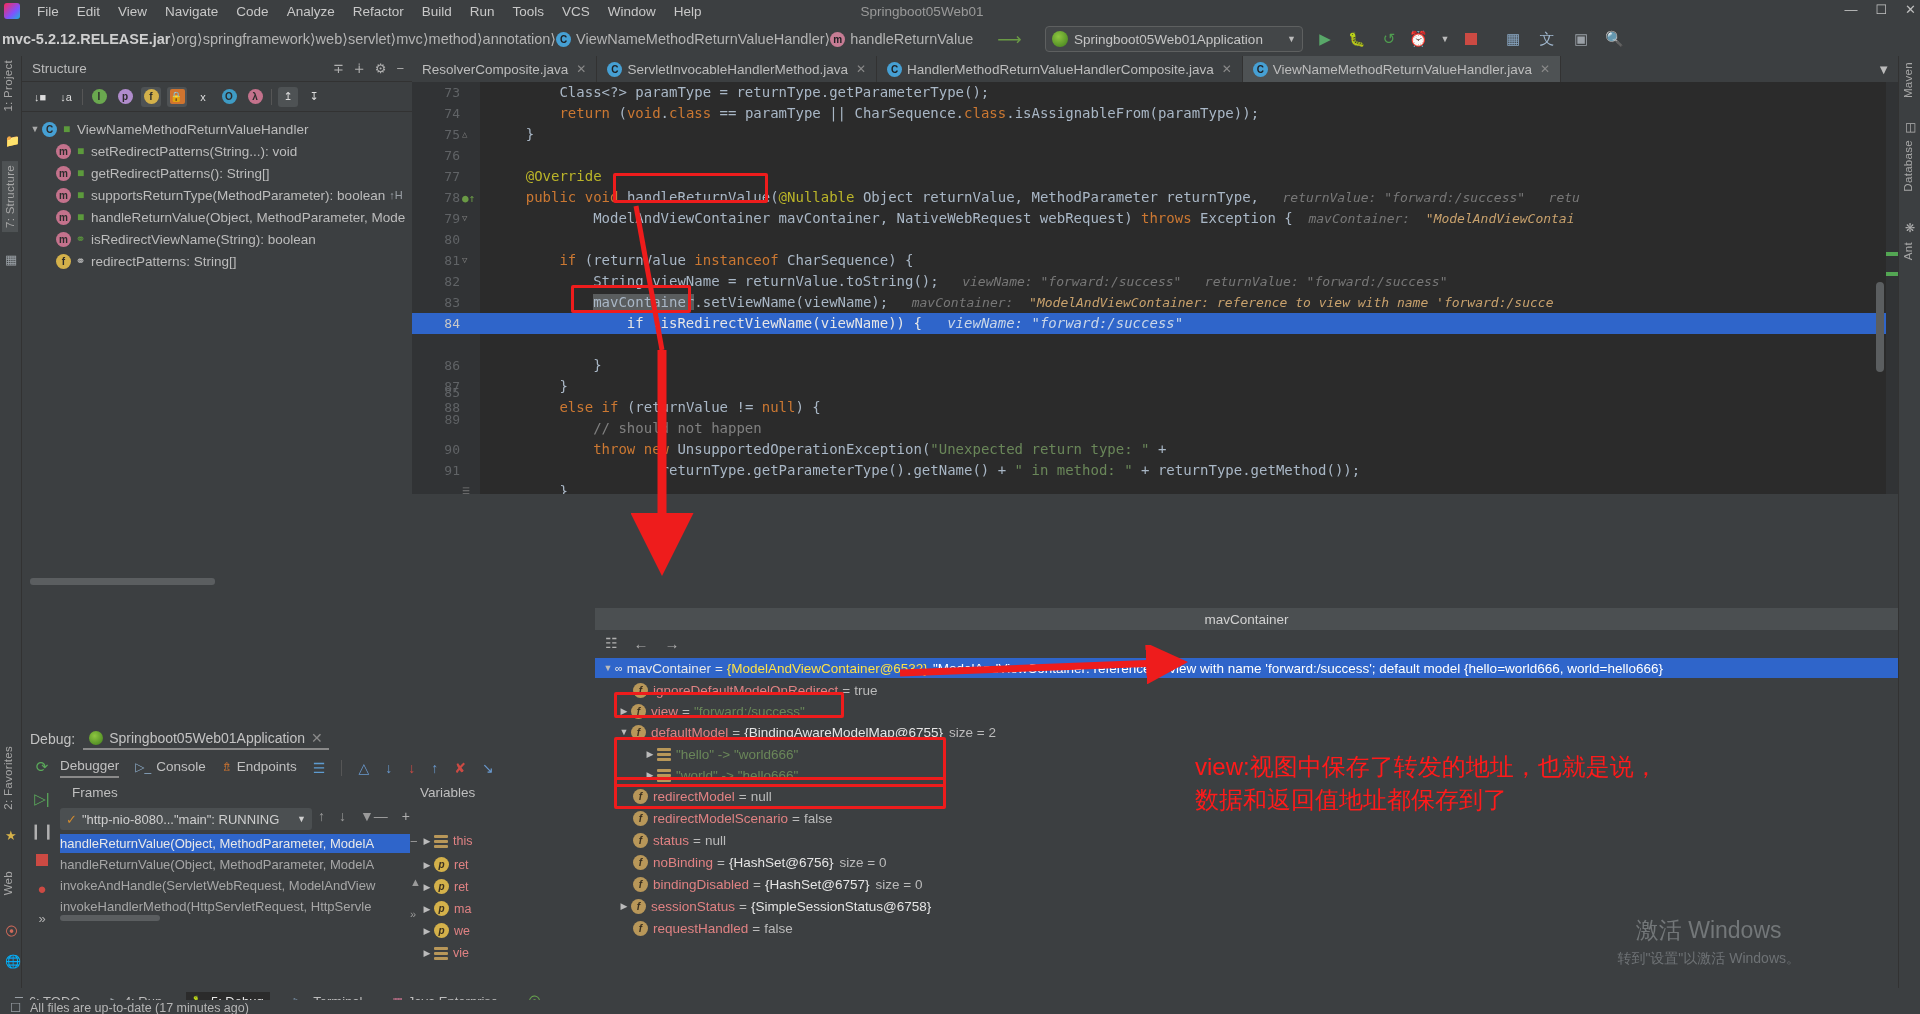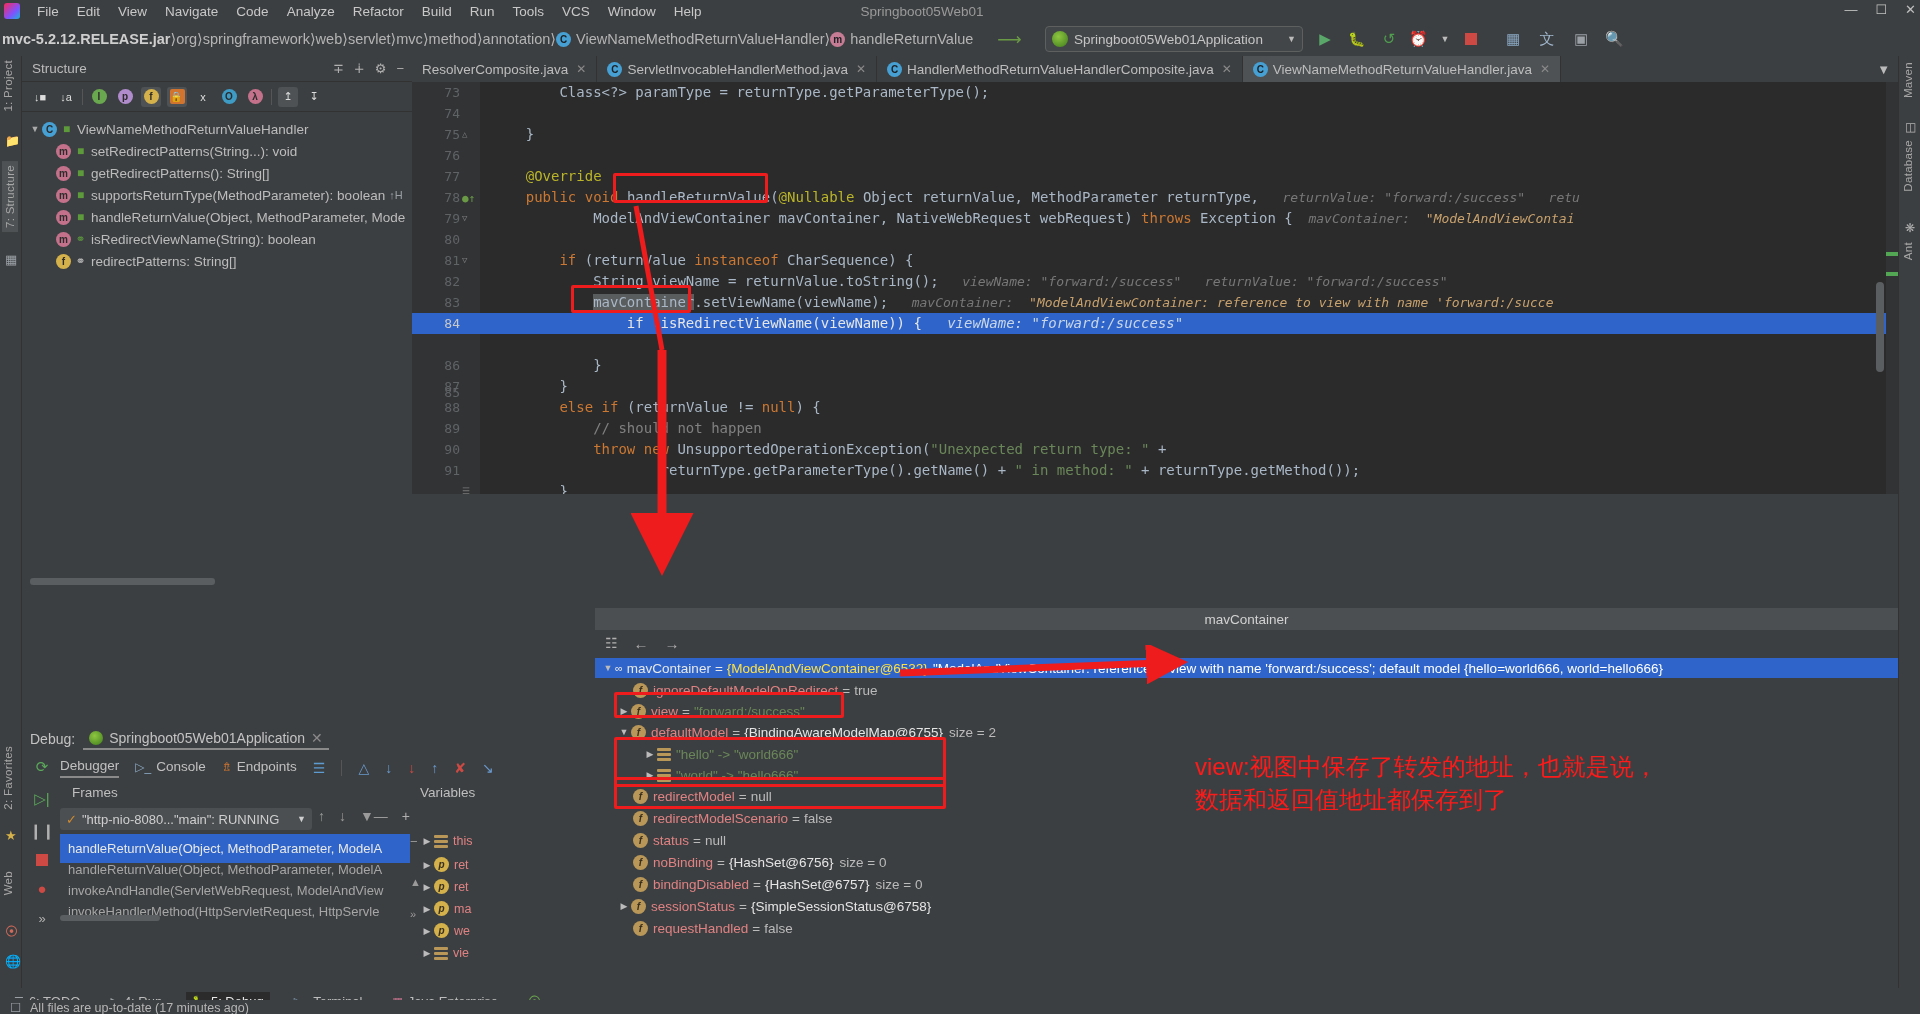--- a/index.html
+++ b/index.html
@@ -116,22 +116,22 @@
   .dbgtitle { position:absolute; left:22px; top:726px; height:26px; display:flex; align-items:center;
      gap:8px; padding-left:8px; font-size:14px; color:#c3c3c3;}
   .dbgtitle .tabact { display:flex; align-items:center; gap:6px; border-bottom:2px solid #8a8a8a; padding:2px 6px;}
   .dbgtoolbar { position:absolute; left:60px; top:754px; height:28px; display:flex; align-items:center;
      gap:16px; font-size:13.5px; color:#c0c0c0;}
   .dbgtoolbar .tab { display:flex; align-items:center; gap:5px; padding-bottom:3px;}
   .dbgtoolbar .tab.sel { border-bottom:2px solid #8a8a8a;}
   .sectionhead { position:absolute; font-size:13.5px; color:#bfbfbf; }
   .framecombo { position:absolute; left:60px; top:808px; width:252px; height:22px; background:#4b4f51;
      border-radius:3px; display:flex; align-items:center; padding:0 6px; font-size:13px; color:#cfcfcf;}
-  .framerow { position:absolute; left:60px; width:350px; height:29px; font-size:13px;
-     color:#a6a6a6; display:flex; align-items:center; padding-left:8px; white-space:nowrap; overflow:hidden;}
+  .framerow { position:absolute; left:60px; width:350px; height:19px; font-size:13px;
+     color:#a6a6a6; display:flex; align-items:center; white-space:nowrap; overflow:hidden;}
   .framerow.sel { background:#2f65ca; color:#e8e8e8; }
 
   .varrow { position:absolute; display:flex; align-items:center; font-size:13.5px;
      white-space:nowrap; height:20px;}
   .varrow.sel { background:#2f65ca; }
   .fico { width:15px;height:15px;border-radius:50%; background:#b89759; color:#3a3020;
      font-size:10px; font-weight:bold; display:flex;align-items:center;justify-content:center; margin-right:5px;
      font-style:italic;}
   .mico { width:14px;height:13px; margin-right:5px; display:flex;flex-direction:column;
      justify-content:space-between; }
@@ -390,32 +390,33 @@
     <div class="ln" style="left:8px;top:129px;">79</div>
     <div class="ln" style="left:8px;top:150px;">80</div>
     <div class="ln" style="left:8px;top:171px;">81</div>
     <div class="ln" style="left:8px;top:192px;">82</div>
     <div class="ln" style="left:8px;top:213px;">83</div>
     <div class="ln" style="left:8px;top:234px;color:#c8c8c8;">84</div>
     <div class="ln" style="left:8px;top:255px;margin-top:48px;">85</div>
     <div class="ln" style="left:8px;top:276px;">86</div>
     <div class="ln" style="left:8px;top:297px;">87</div>
     <div class="ln" style="left:8px;top:318px;">88</div>
-    <div class="ln" style="left:8px;top:339px;">89</div>
+    <div class="ln" style="left:8px;top:331px;font-family:Liberation Mono, monospace;">89</div>
     <div class="ln" style="left:8px;top:360px;">90</div>
     <div class="ln" style="left:8px;top:381px;">91</div>
 
     <div class="fold" style="top:47px;">△</div>
     <div class="fold" style="top:110px;color:#6a9a45;font-size:11px;">●↑</div>
     <div class="fold" style="top:131px;">▽</div>
     <div class="fold" style="top:173px;">▽</div>
     <div class="fold" style="top:404px;">☰</div>
 
     <div class="code">
       <div class="cl" style="top:0px;"><span style="color:#a9b7c6">        Class&lt;?&gt; paramType = returnType.getParameterType();</span></div>
+      <div class="cl" style="top:21px;">        <span class="kw">return</span> (<span class="kw">void</span>.<span class="kw">class</span> == paramType || CharSequence.<span class="kw">class</span>.isAssignableFrom(paramType));</div>
       <div class="cl" style="top:42px;">    }</div>
       <div class="cl" style="top:63px;"> </div>
       <div class="cl" style="top:84px;">    <span class="an">@Override</span></div>
       <div class="cl" style="top:105px;">    <span class="kw">public void </span>handleReturnValue(<span class="an">@Nullable</span> Object returnValue, MethodParameter returnType,<span class="hint">   returnValue: "forward:/success"   retu</span></div>
       <div class="cl" style="top:126px;">            ModelAndViewContainer mavContainer, NativeWebRequest webRequest) <span class="kw">throws</span> Exception {<span class="hint">  mavContainer:  </span><span class="hint2">"ModelAndViewContai</span></div>
       <div class="cl" style="top:147px;"> </div>
       <div class="cl" style="top:168px;">        <span class="kw">if</span> (returnValue <span class="kw">instanceof</span> CharSequence) {</div>
       <div class="cl" style="top:189px;">            String viewName = returnValue.toString();<span class="hint">   viewName: "forward:/success"   returnValue: "forward:/success"</span></div>
       <div class="cl" style="top:210px;">            <span style="background:#5a5d5e">mavContainer</span>.setViewName(viewName);<span class="hint">   mavContainer:  </span><span class="hint2">"ModelAndViewContainer: reference to view with name 'forward:/succe</span></div>
       <div class="cl" style="top:231px;">                <span style="color:#e6e6e6">if (isRedirectViewName(viewName)) {</span><span style="color:#c9d6e8;font-style:italic;">   viewName: "forward:/success"</span></div>
@@ -682,20 +683,24 @@
   <div class="smallvars" style="top:946px;">
     <span class="vtri">▶</span>
     <span class="mico">
         <i></i>
         <i></i>
         <i></i>
       </span>
     <span>vie</span>
   </div>
 
+  <div class="watermark">
+    <div class="l1">激活 Windows</div>
+    <div class="l2">转到"设置"以激活 Windows。</div>
+  </div>
 
   <div class="bottombar">
     <span class="bt">
       <span style="color:#9aa0a6;font-size:11px;">☰</span>
       <span>6: TODO</span>
     </span>
     <span class="bt">
       <span style="color:#9aa0a6;font-size:11px;">▶</span>
       <span>4: Run</span>
     </span>

